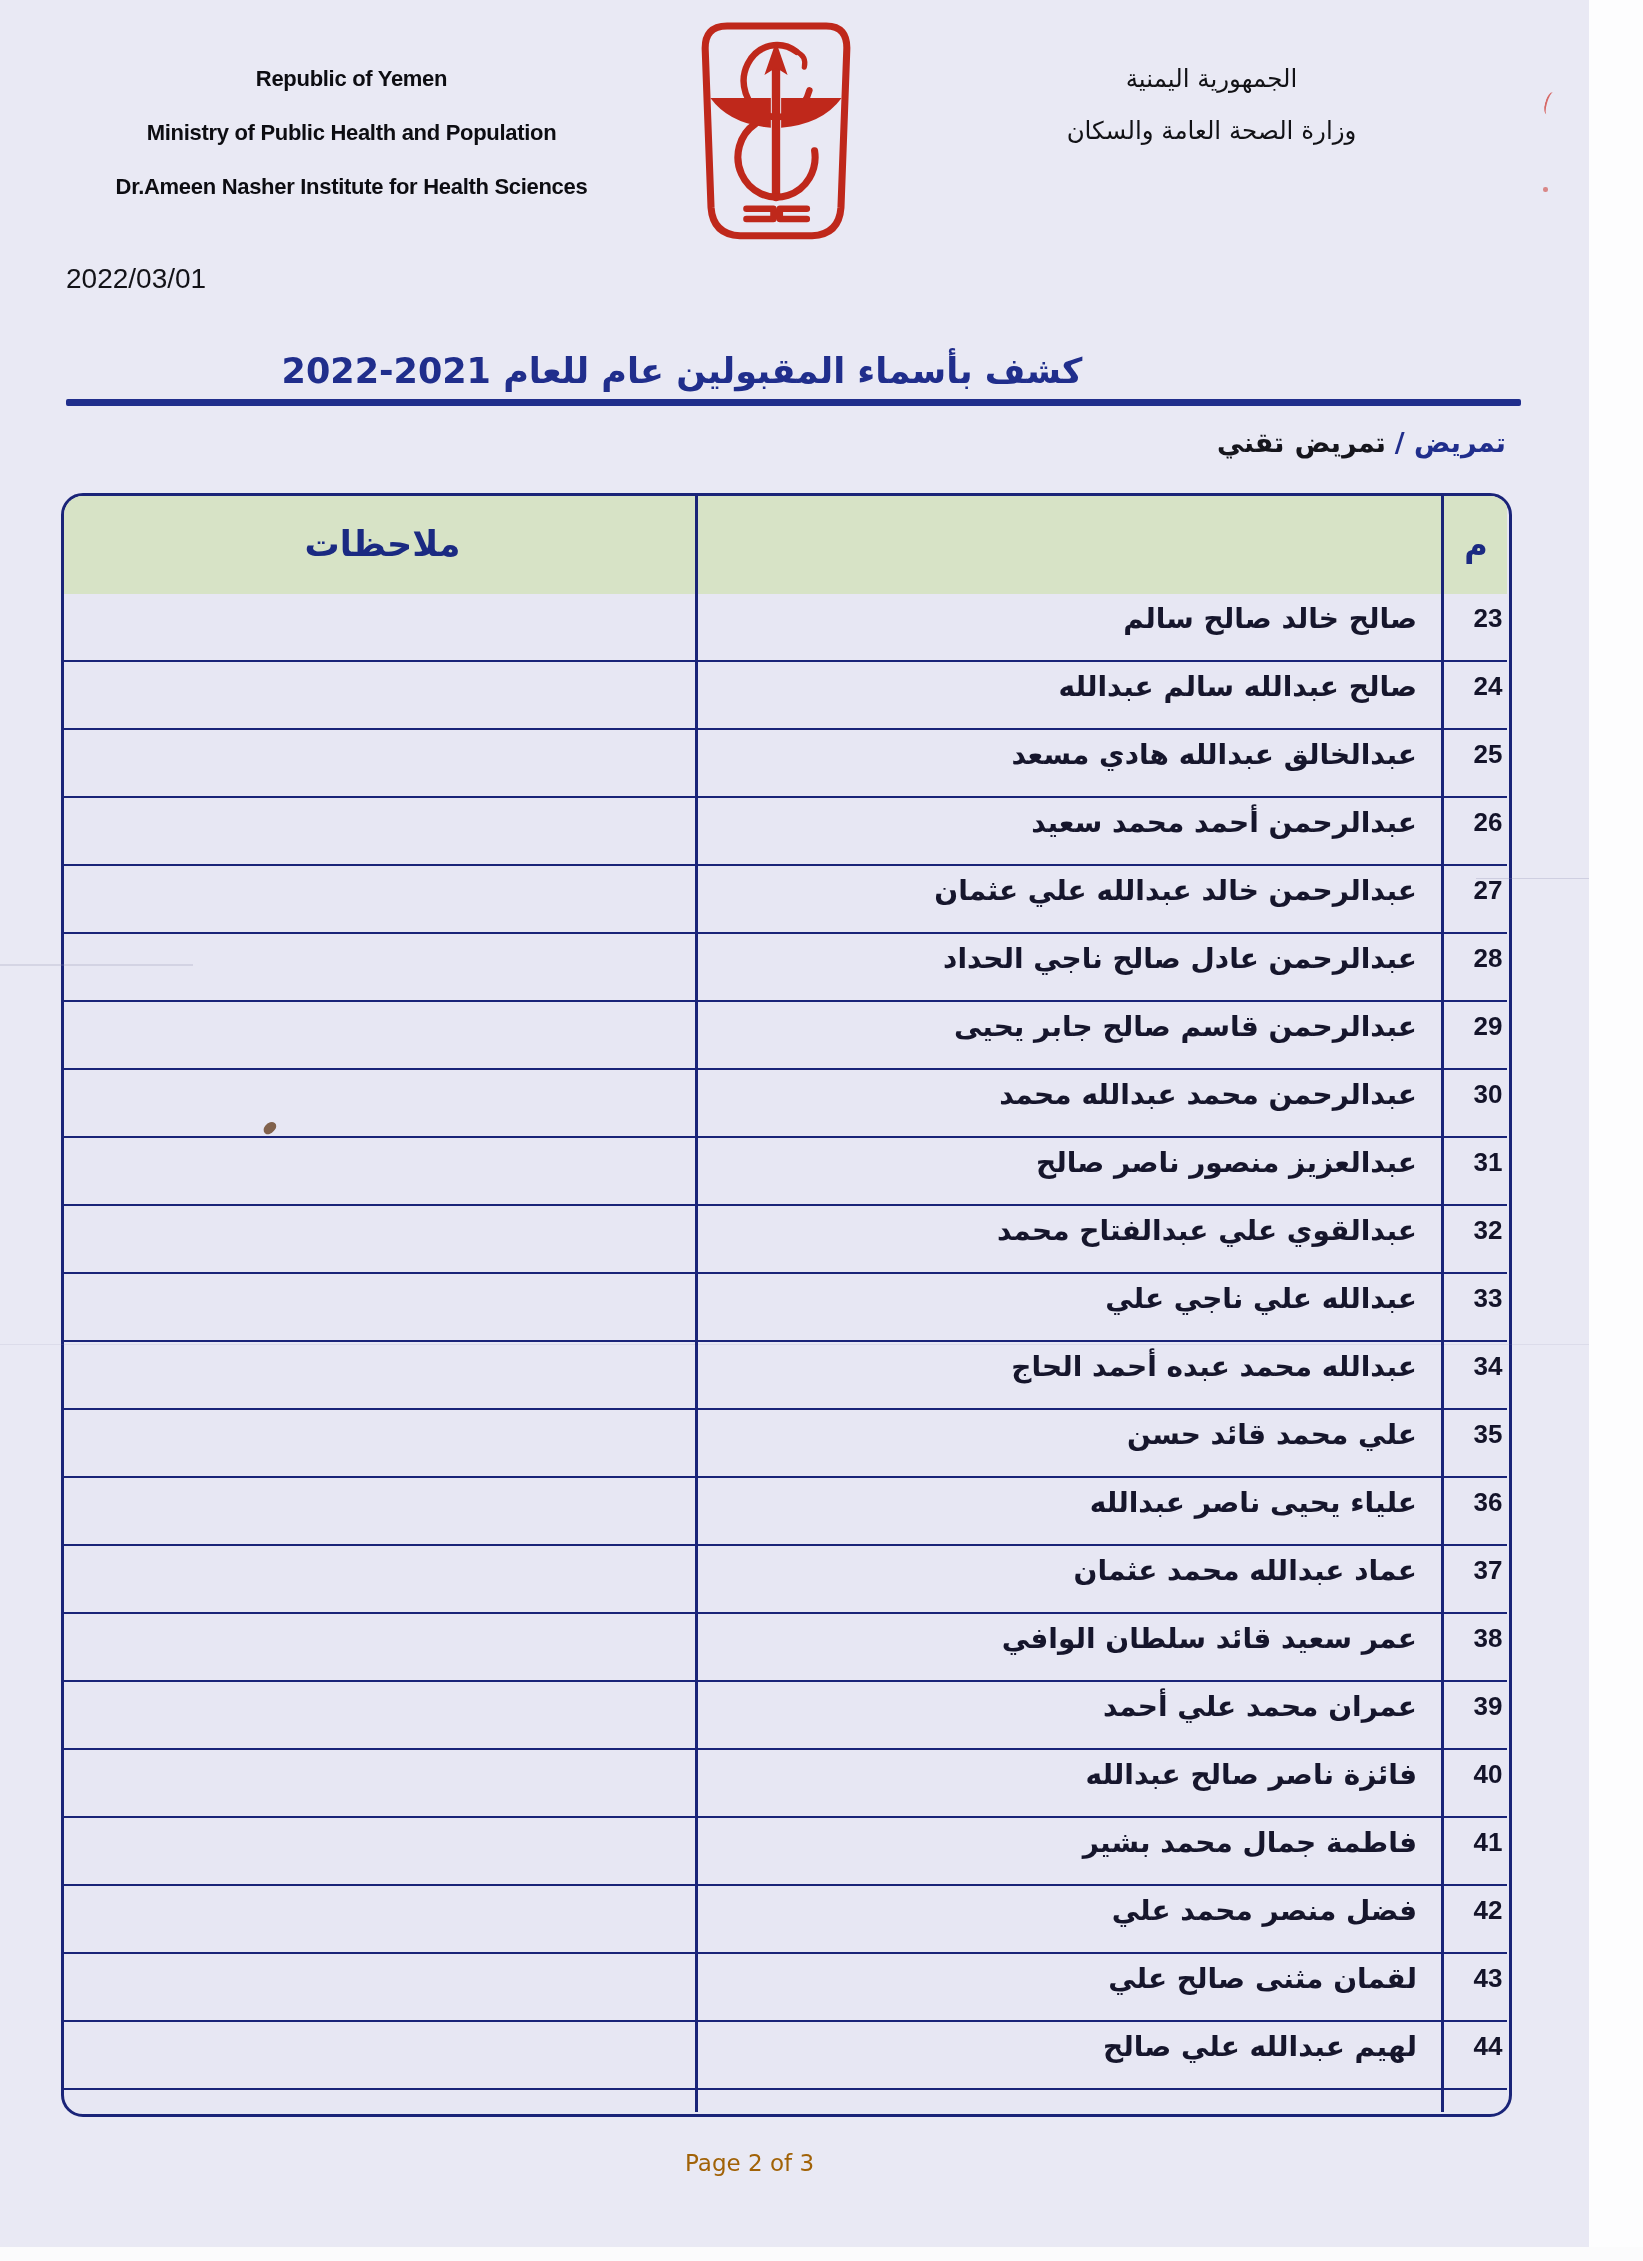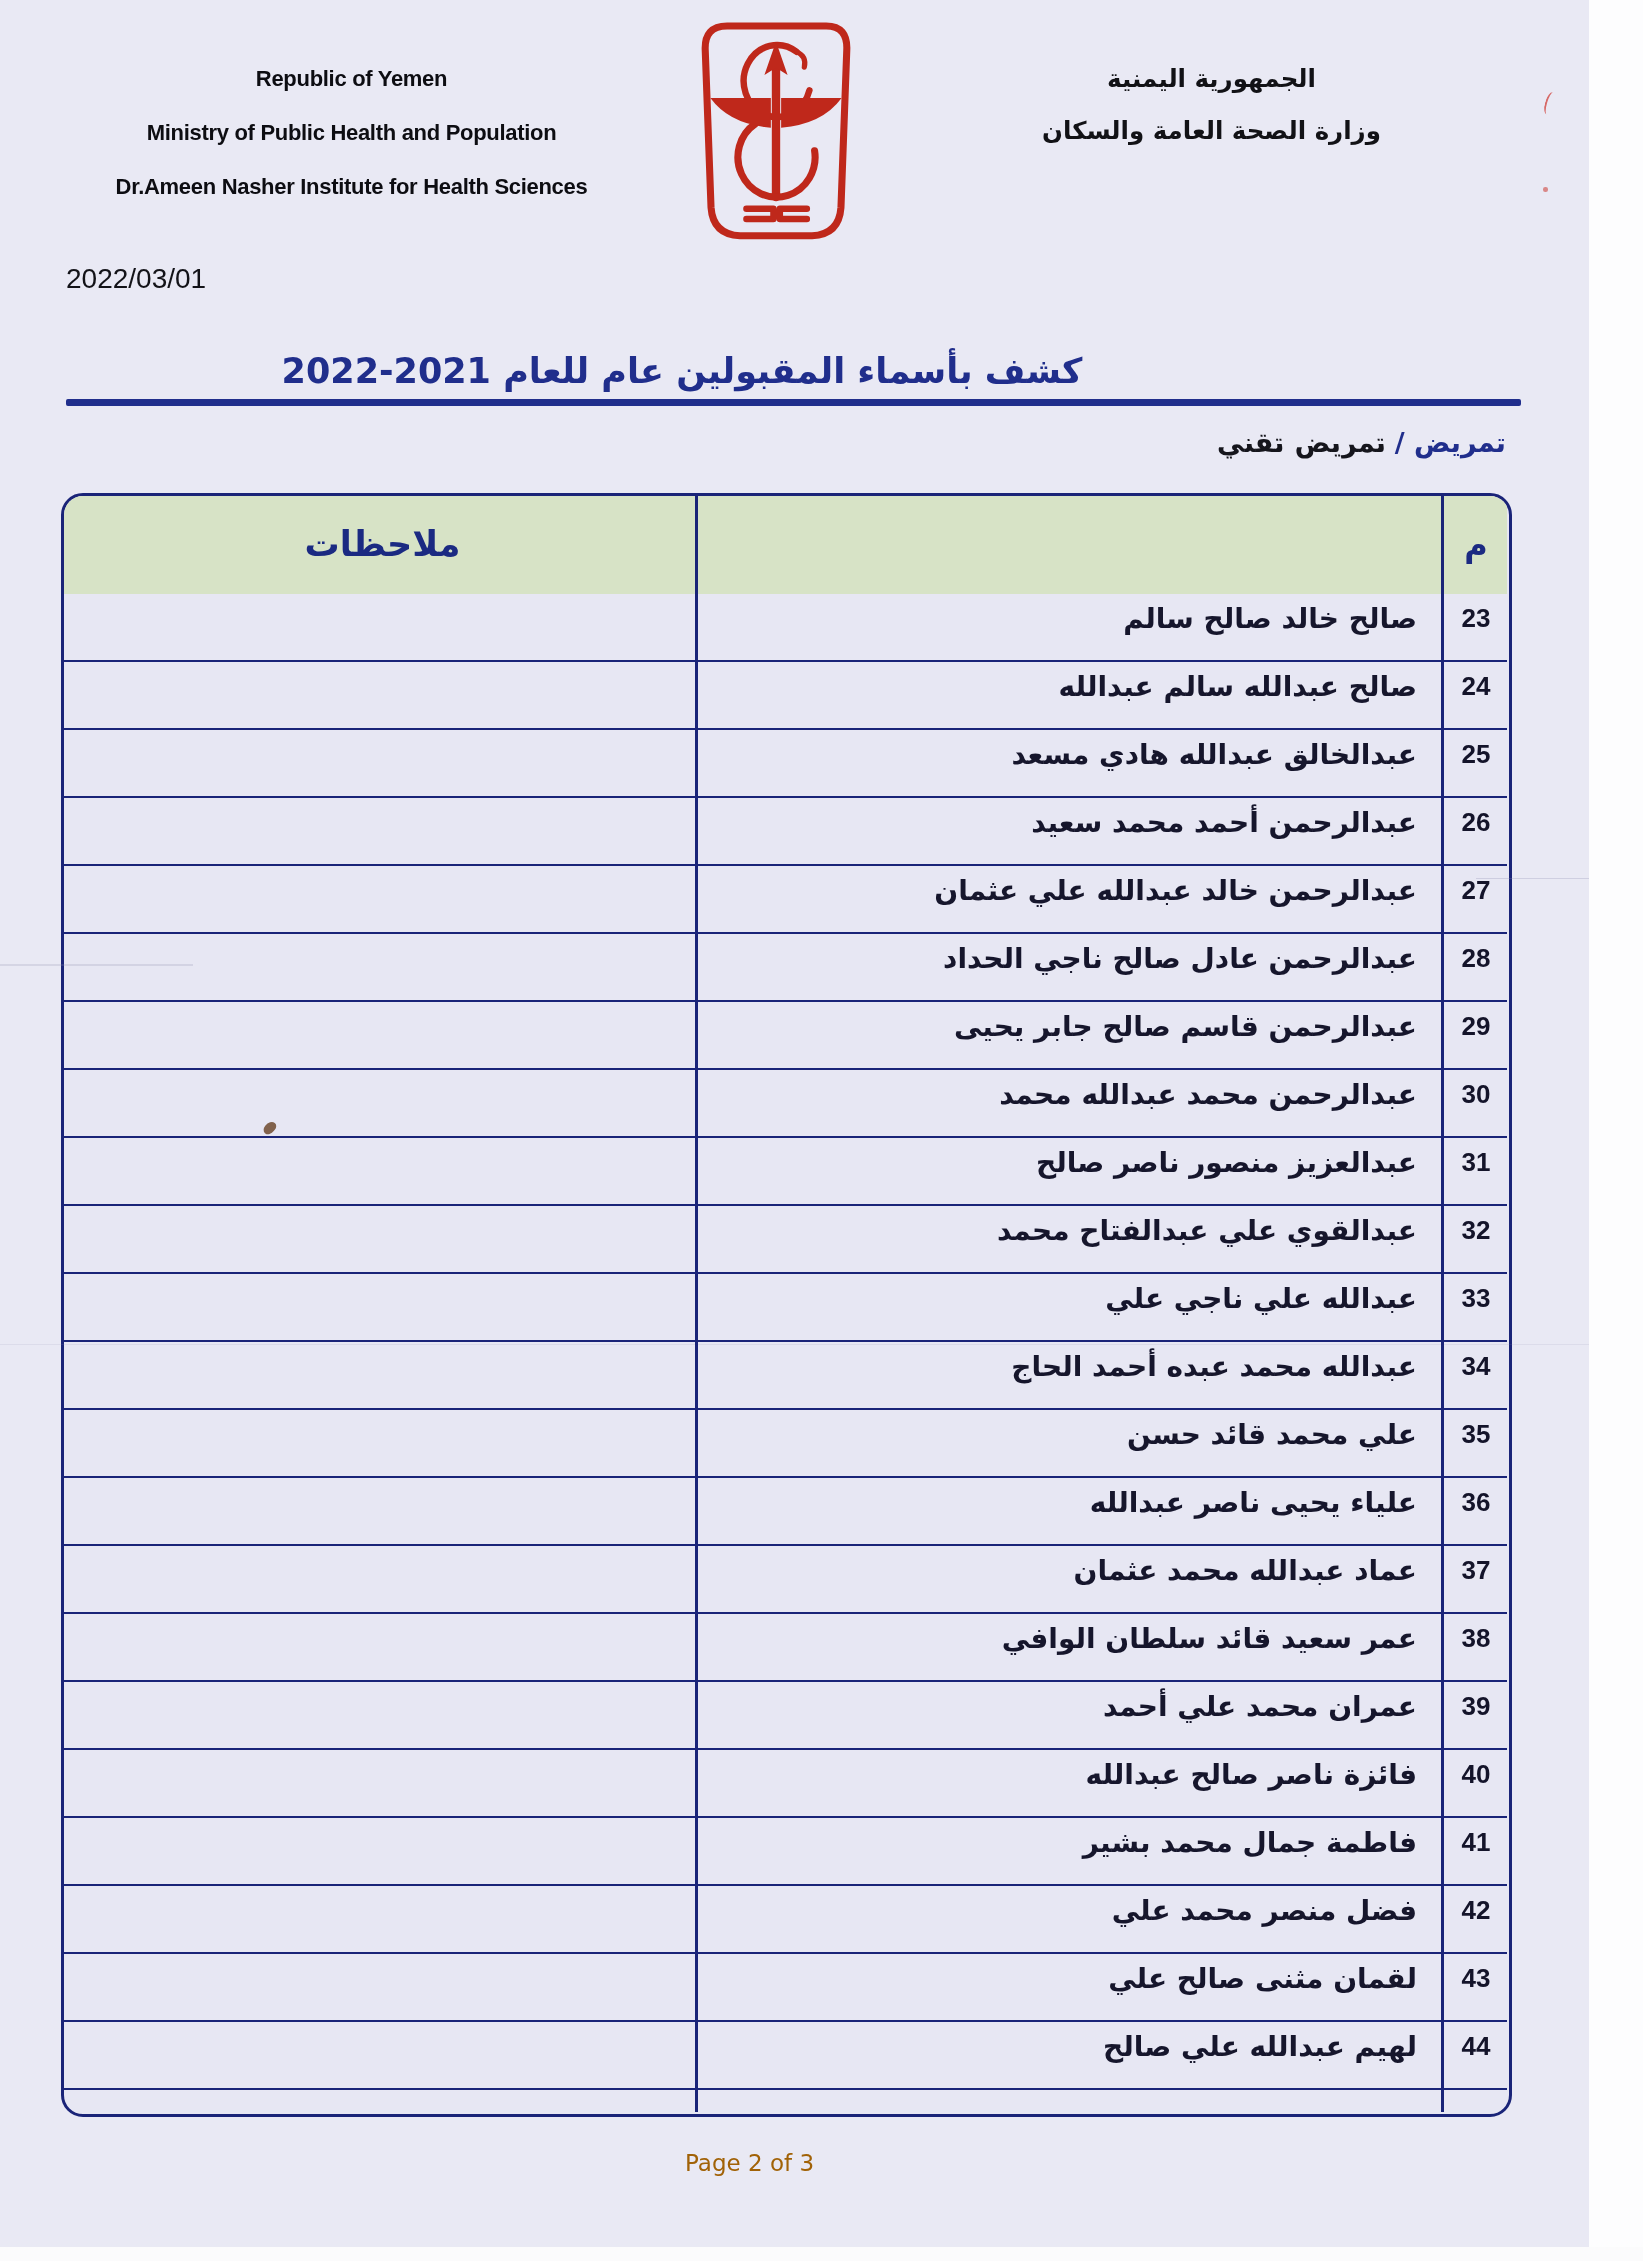--- a/index.html
+++ b/index.html
@@ -14,21 +14,21 @@
 
   
   .en-head{
     position:absolute; left:97px; top:66px; width:509px;
     text-align:center; font-family:"Liberation Sans", sans-serif;
     font-weight:bold; font-size:22px; color:#0d0d12; letter-spacing:-0.3px;
   }
   .en-head .line{margin-bottom:28px;}
   .ar-head{
     position:absolute; left:1002px; top:64px; width:419px;
-    text-align:center; font-weight:bold; font-size:24.5px; color:#121216;
+    text-align:center; font-weight:normal; font-size:24.5px; color:#121216;
     direction:rtl;
   }
   .ar-head .line{margin-bottom:23px;}
   .logo{position:absolute; left:682px; top:17px; width:188px; height:229px;}
 
   .doc-date{
     position:absolute; left:66px; top:263px;
     font-family:"Liberation Sans", sans-serif; font-size:28px; color:#131318;
   }
 
@@ -70,20 +70,21 @@
   .t-header .h-name{position:absolute; left:633px;  width:744px; top:28px; text-align:center; font-size:36px; direction:rtl;}
   .t-header .h-notes{position:absolute; left:3px; width:631px; top:28px; text-align:center; font-size:35px; direction:rtl;}
 
   .t-rows{position:relative;}
   .t-row{position:relative; height:68px; box-sizing:border-box; border-top:2.6px solid #1a2478;}
   .t-row:first-child{height:66px; border-top:none;}
   .t-row .no{
     position:absolute; left:1380px; width:64px; top:9px; text-align:center;
     font-weight:bold; font-size:26px; color:#14142a;
     font-family:"Liberation Sans", sans-serif;
+    padding-left:12px;
   }
   .t-row .nm{
     position:absolute; right:90px; top:7.7px; direction:rtl;
     font-weight:bold; font-size:28px; color:#16162c; white-space:nowrap;
   }
   .t-row .nt{position:absolute; left:0; top:0; width:628px; height:100%;}
   .t-tail{position:relative; height:17px; box-sizing:border-box; border-top:2.6px solid #1a2478;}
 
   .page-footer{
     position:absolute; left:685px; top:2150px;

